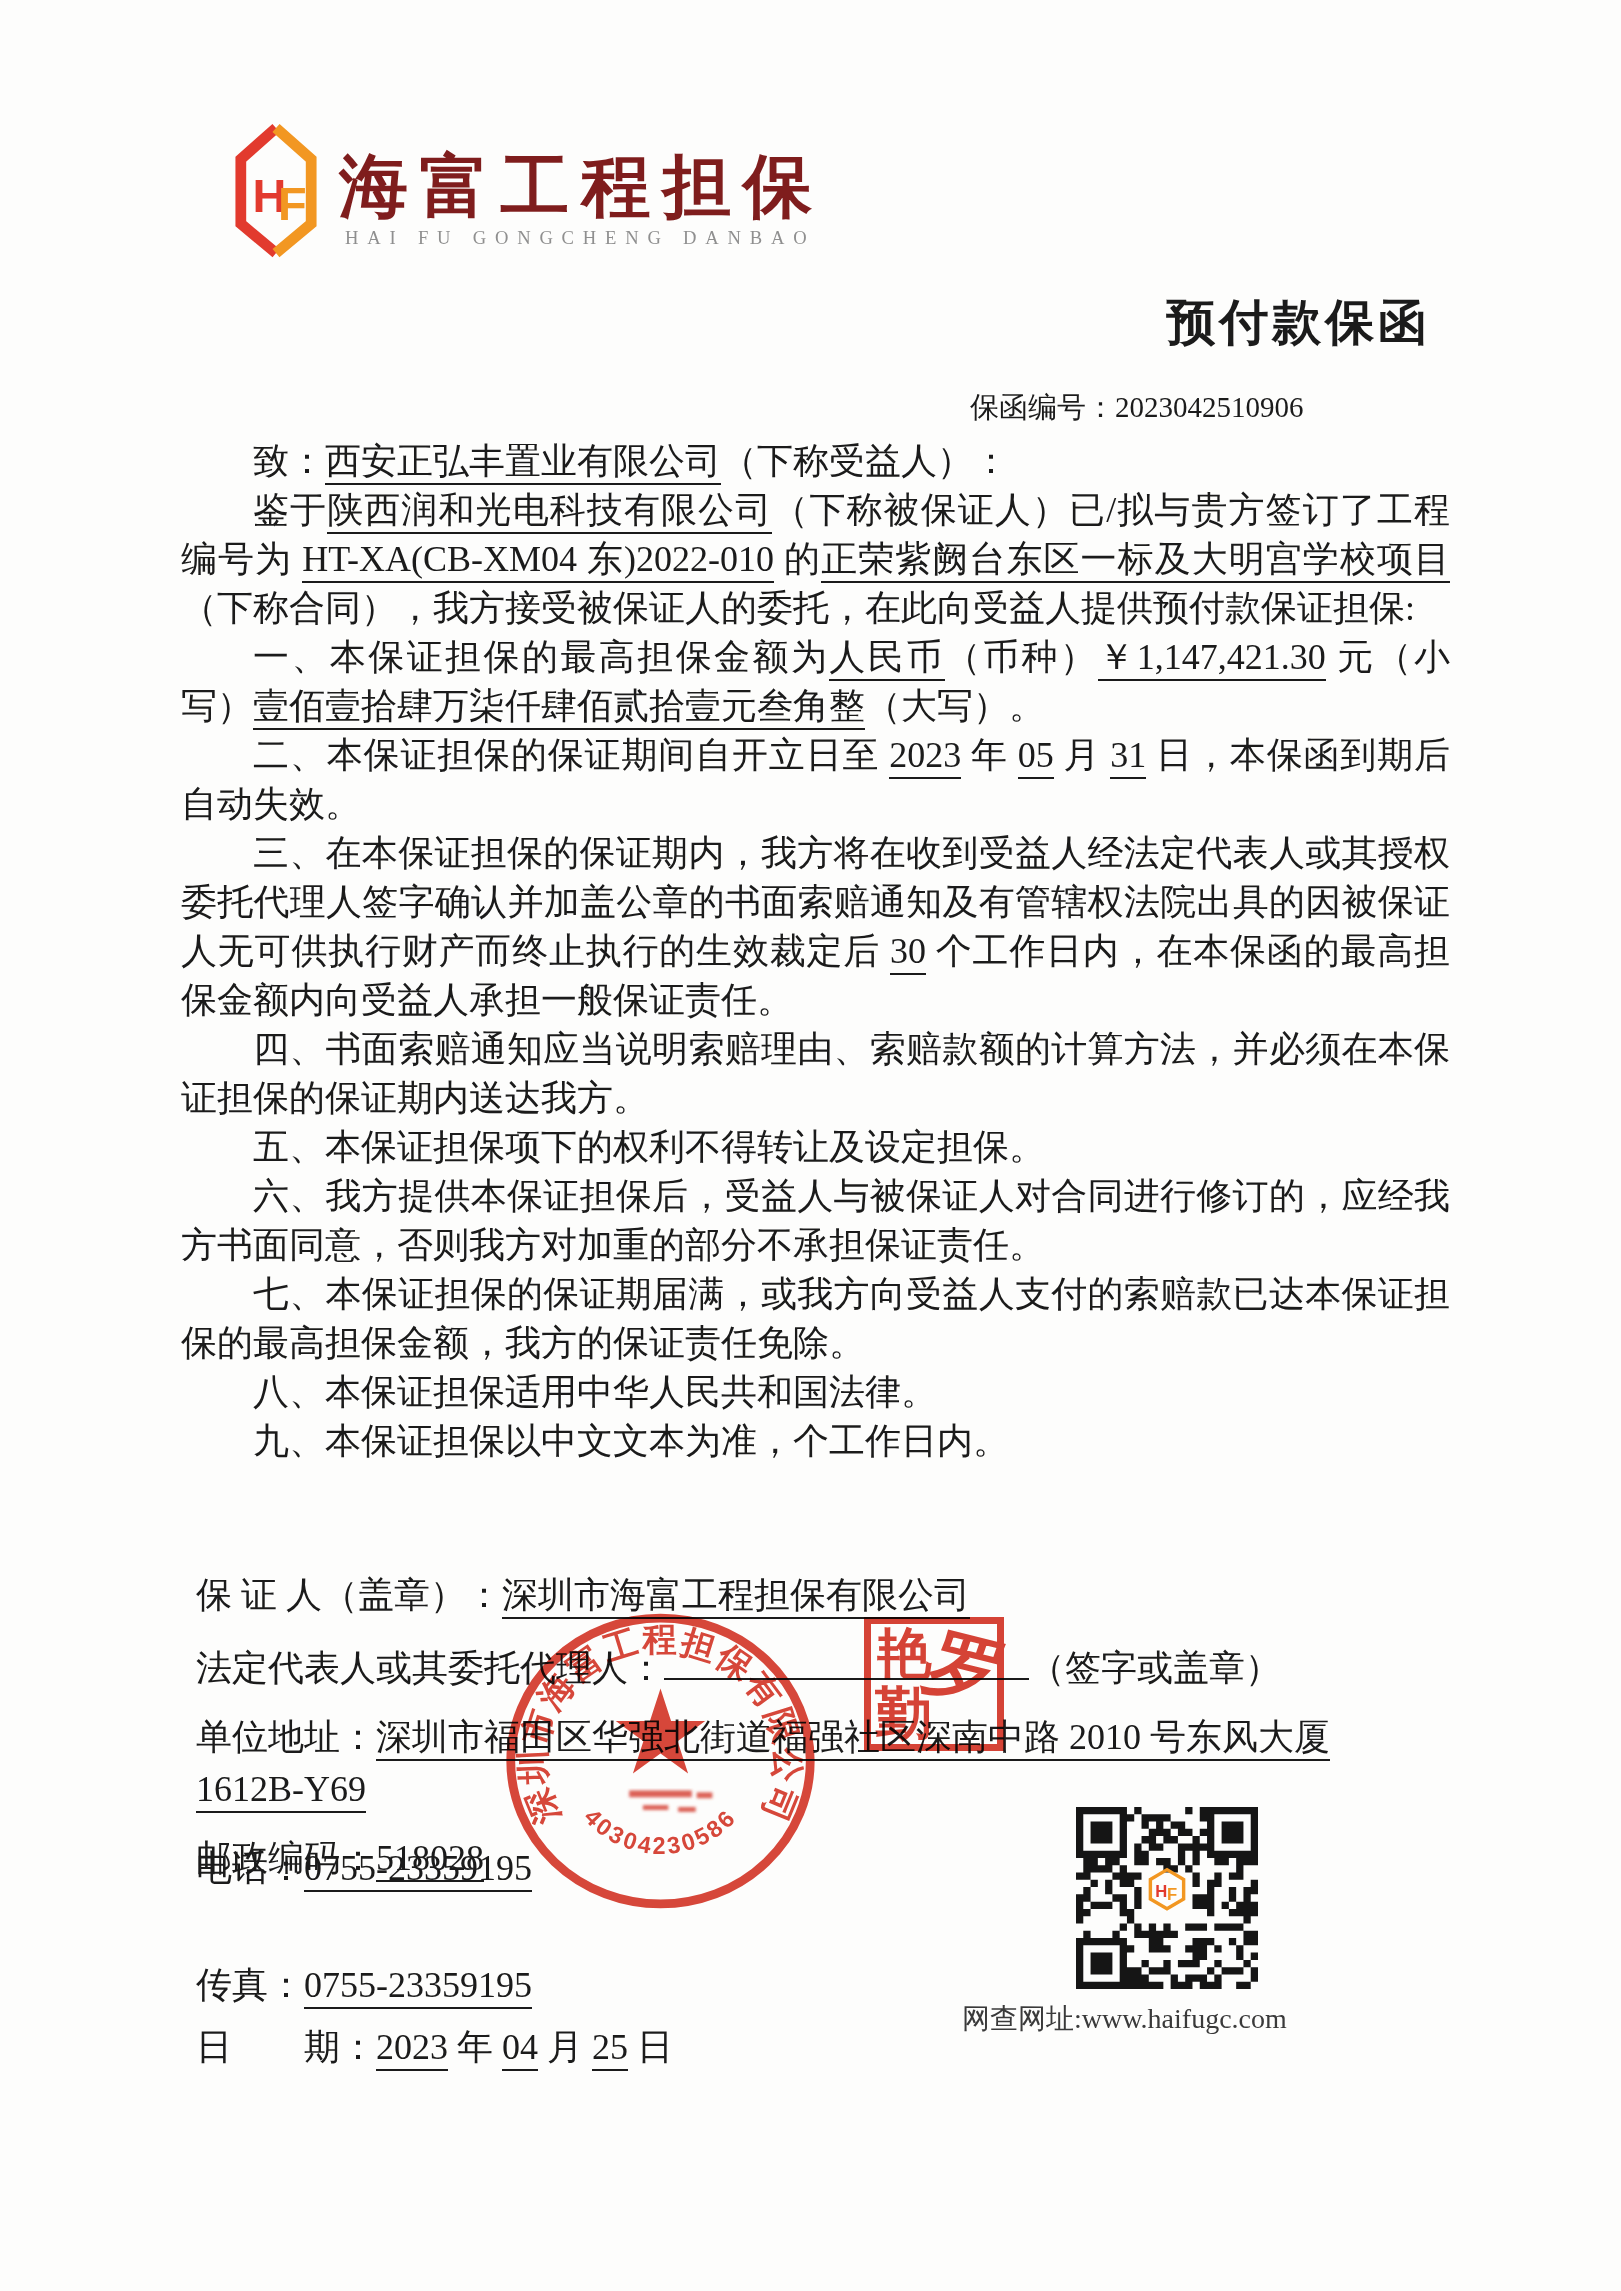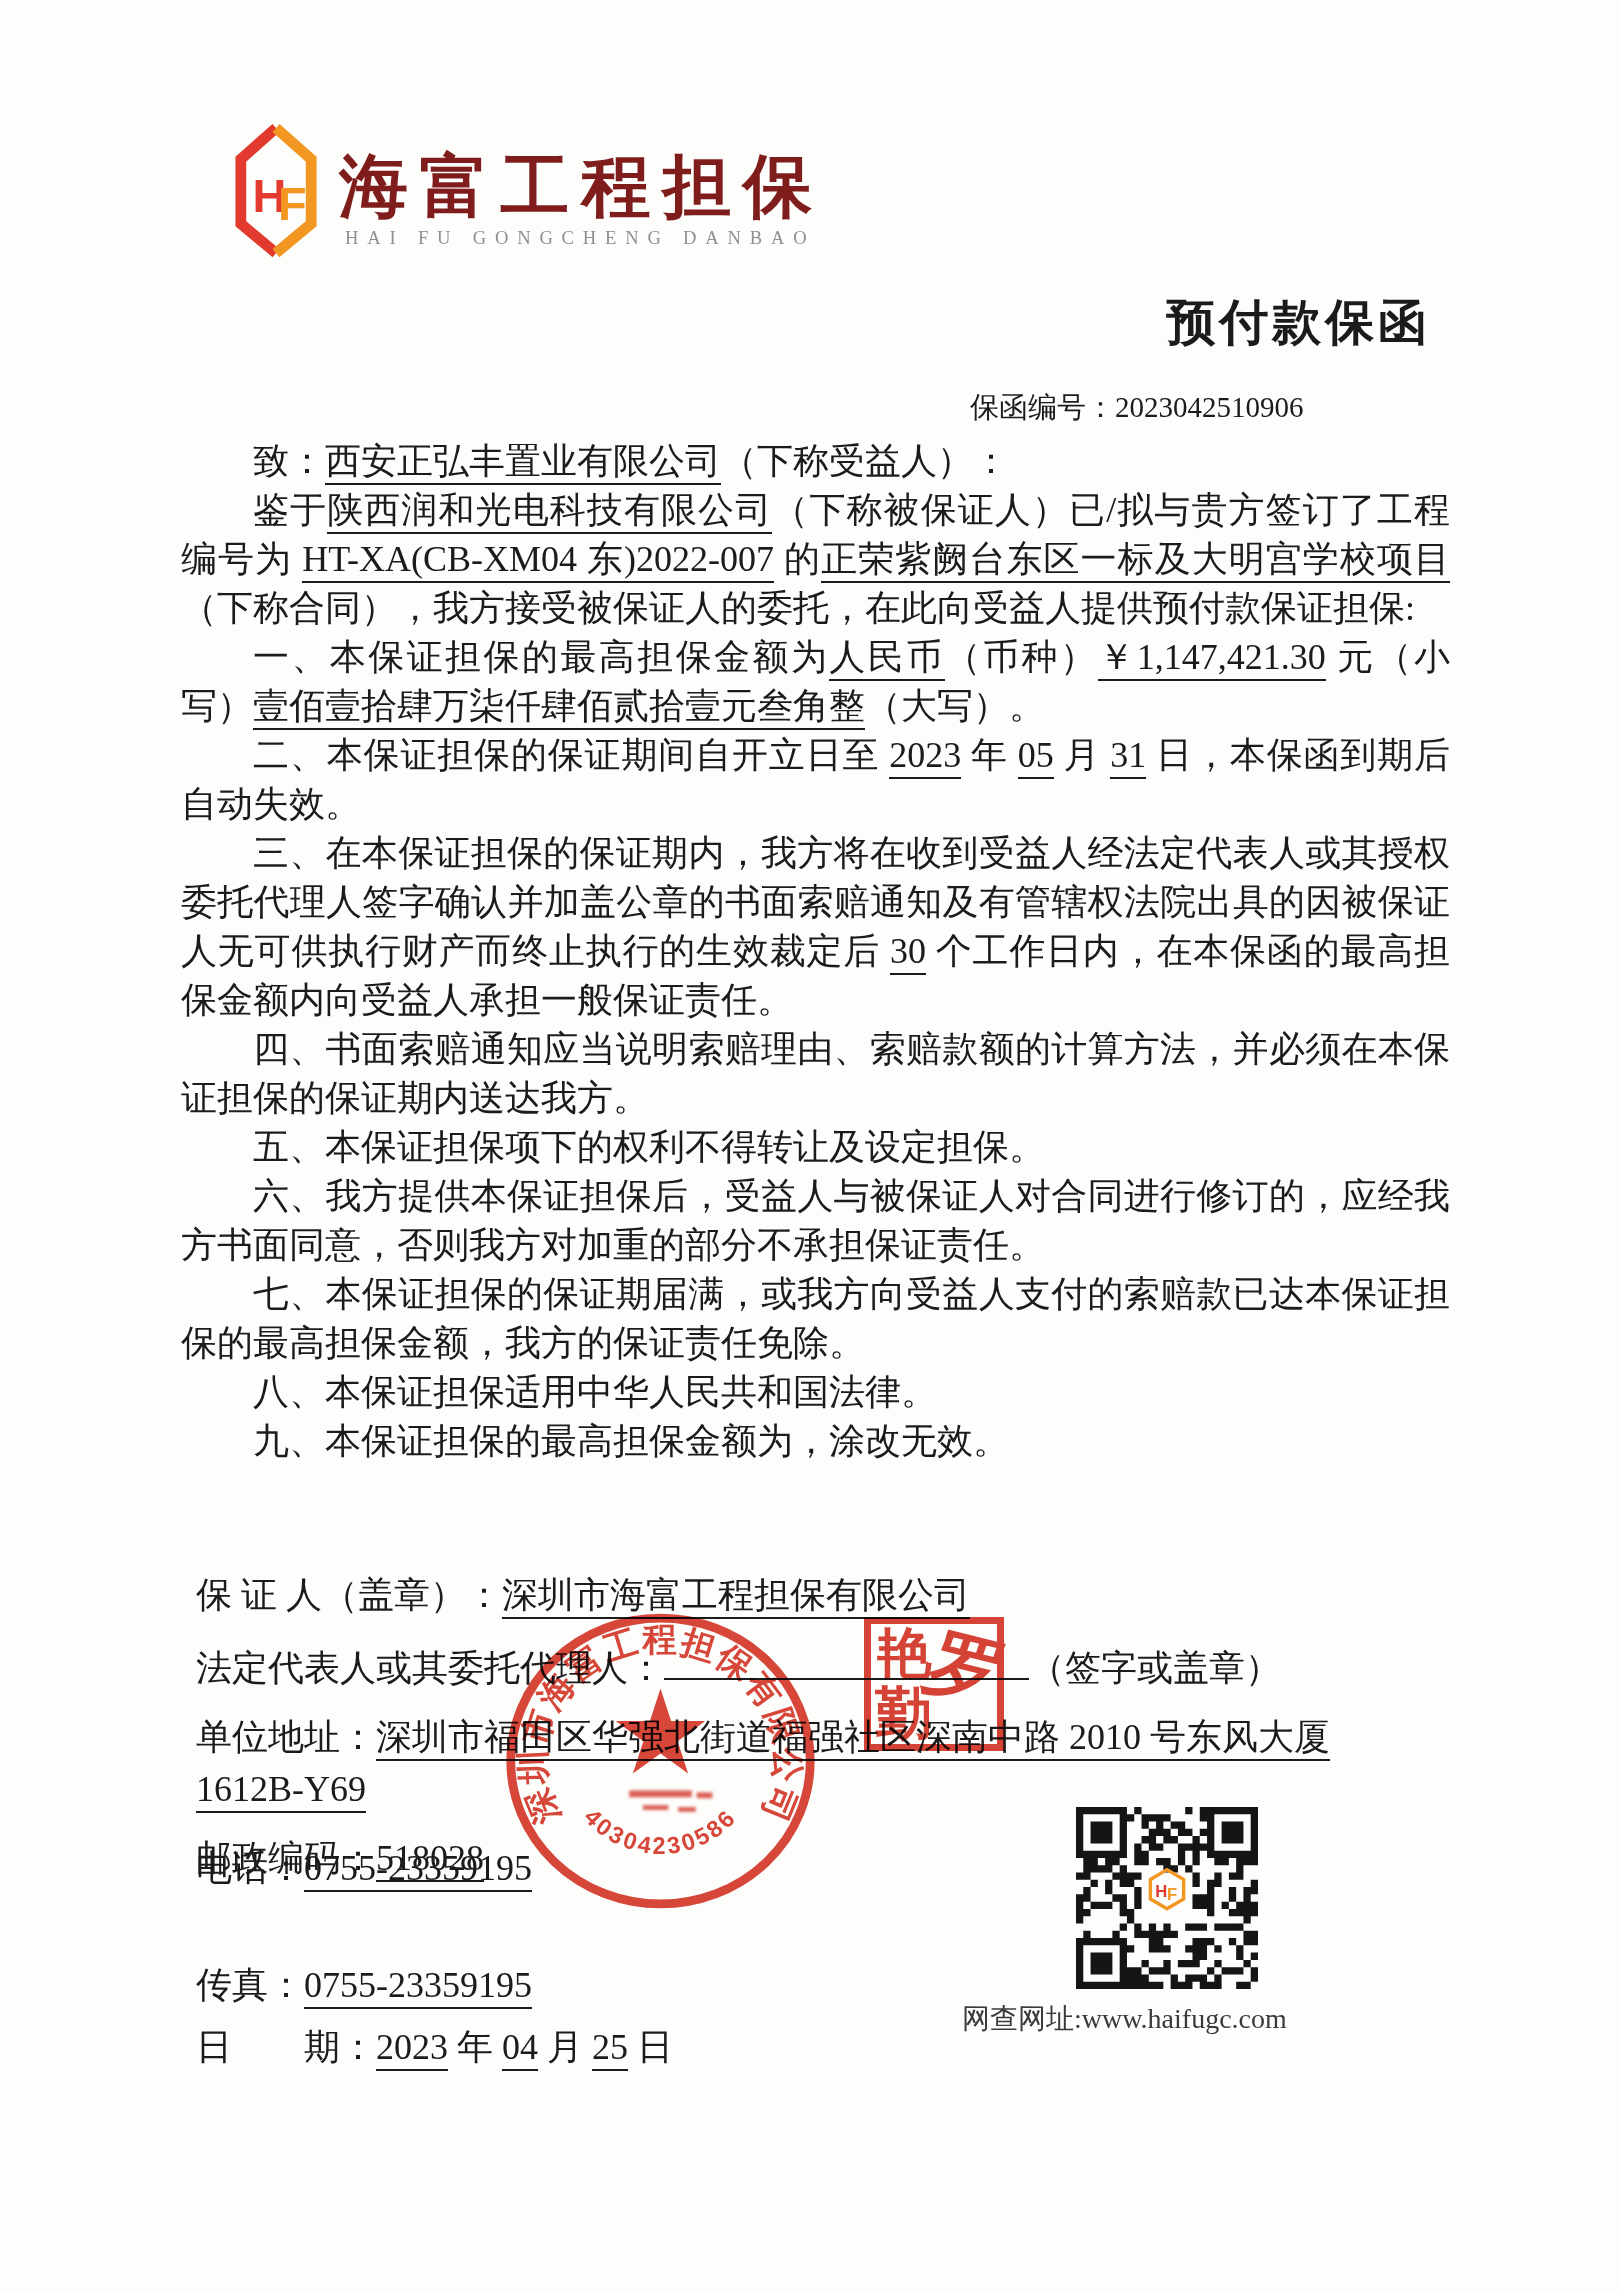--- a/index.html
+++ b/index.html
@@ -70,30 +70,30 @@
   <div class="brand-en">HAI FU GONGCHENG DANBAO</div>
 
   <div class="doc-title">预付款保函</div>
 
   <div class="ref-line">
     <span>保函编号：</span><span>2023042510906</span>
   </div>
 
   <div class="body-text">
     <p><span>致：</span><span class="u">西安正弘丰置业有限公司</span><span>（下称受益人）：</span></p>
-    <p><span>鉴于</span><span class="u">陕西润和光电科技有限公司</span><span>（下称被保证人）已/拟与贵方签订了工程编号为 </span><span class="u">HT-XA(CB-XM04 东)2022-007</span><span> 的</span><span class="u">正荣紫阙台东区一标及大明宫学校项目</span><span>（下称合同），我方接受被保证人的委托，在此向受益人提供预付款保证担保:</span></p>
+    <p><span>鉴于</span><span class="u">陕西润和光电科技有限公司</span><span>（下称被保证人）已/拟与贵方签订了工程编号为 </span><span class="u">HT-XA(CB-XM04 东)2022-010</span><span> 的</span><span class="u">正荣紫阙台东区一标及大明宫学校项目</span><span>（下称合同），我方接受被保证人的委托，在此向受益人提供预付款保证担保:</span></p>
     <p><span>一、本保证担保的最高担保金额为</span><span class="u">人民币</span><span>（币种）</span><span class="u">￥1,147,421.30</span><span> 元（小写）</span><span class="u">壹佰壹拾肆万柒仟肆佰贰拾壹元叁角整</span><span>（大写）。</span></p>
     <p><span>二、本保证担保的保证期间自开立日至 </span><span class="u">2023</span><span> 年 </span><span class="u">05</span><span> 月 </span><span class="u">31</span><span> 日，本保函到期后自动失效。</span></p>
     <p><span>三、在本保证担保的保证期内，我方将在收到受益人经法定代表人或其授权委托代理人签字确认并加盖公章的书面索赔通知及有管辖权法院出具的因被保证人无可供执行财产而终止执行的生效裁定后 </span><span class="u">30</span><span> 个工作日内，在本保函的最高担保金额内向受益人承担一般保证责任。</span></p>
     <p>四、书面索赔通知应当说明索赔理由、索赔款额的计算方法，并必须在本保证担保的保证期内送达我方。</p>
     <p>五、本保证担保项下的权利不得转让及设定担保。</p>
     <p>六、我方提供本保证担保后，受益人与被保证人对合同进行修订的，应经我方书面同意，否则我方对加重的部分不承担保证责任。</p>
     <p>七、本保证担保的保证期届满，或我方向受益人支付的索赔款已达本保证担保的最高担保金额，我方的保证责任免除。</p>
     <p>八、本保证担保适用中华人民共和国法律。</p>
-    <p>九、本保证担保的最高担保金额为，涂改无效。</p>
+    <p>九、本保证担保以中文文本为准，个工作日内。</p>
   </div>
 
   <div class="fline" style="top:1571px;text-align:center;">
     <span>保 证 人（盖章）：</span><span class="u">深圳市海富工程担保有限公司</span>
   </div>
   <div class="fline" style="top:1641px;">
     <span>法定代表人或其委托代理人：</span><span class="blank-line"></span><span>（签字或盖章）</span>
   </div>
   <div class="fline" style="top:1713px;">
     <span>单位地址：</span><span class="u">深圳市福田区华强北街道福强社区深南中路 2010 号东风大厦</span>

